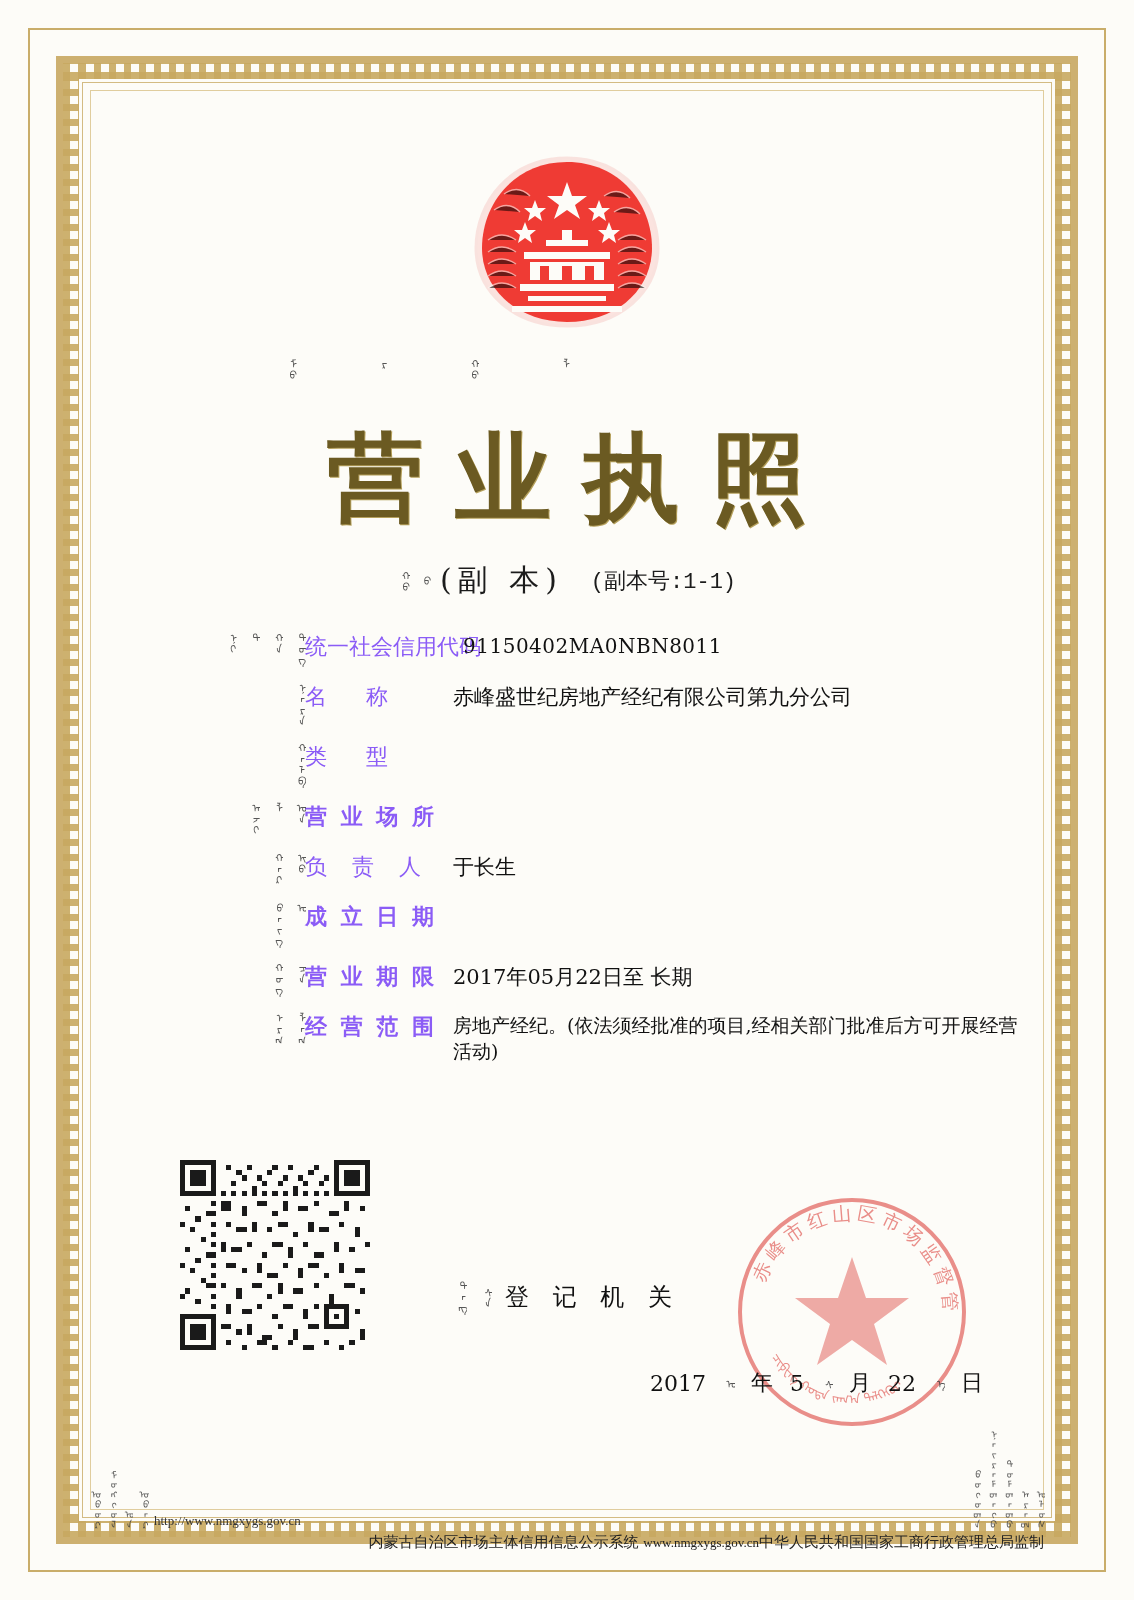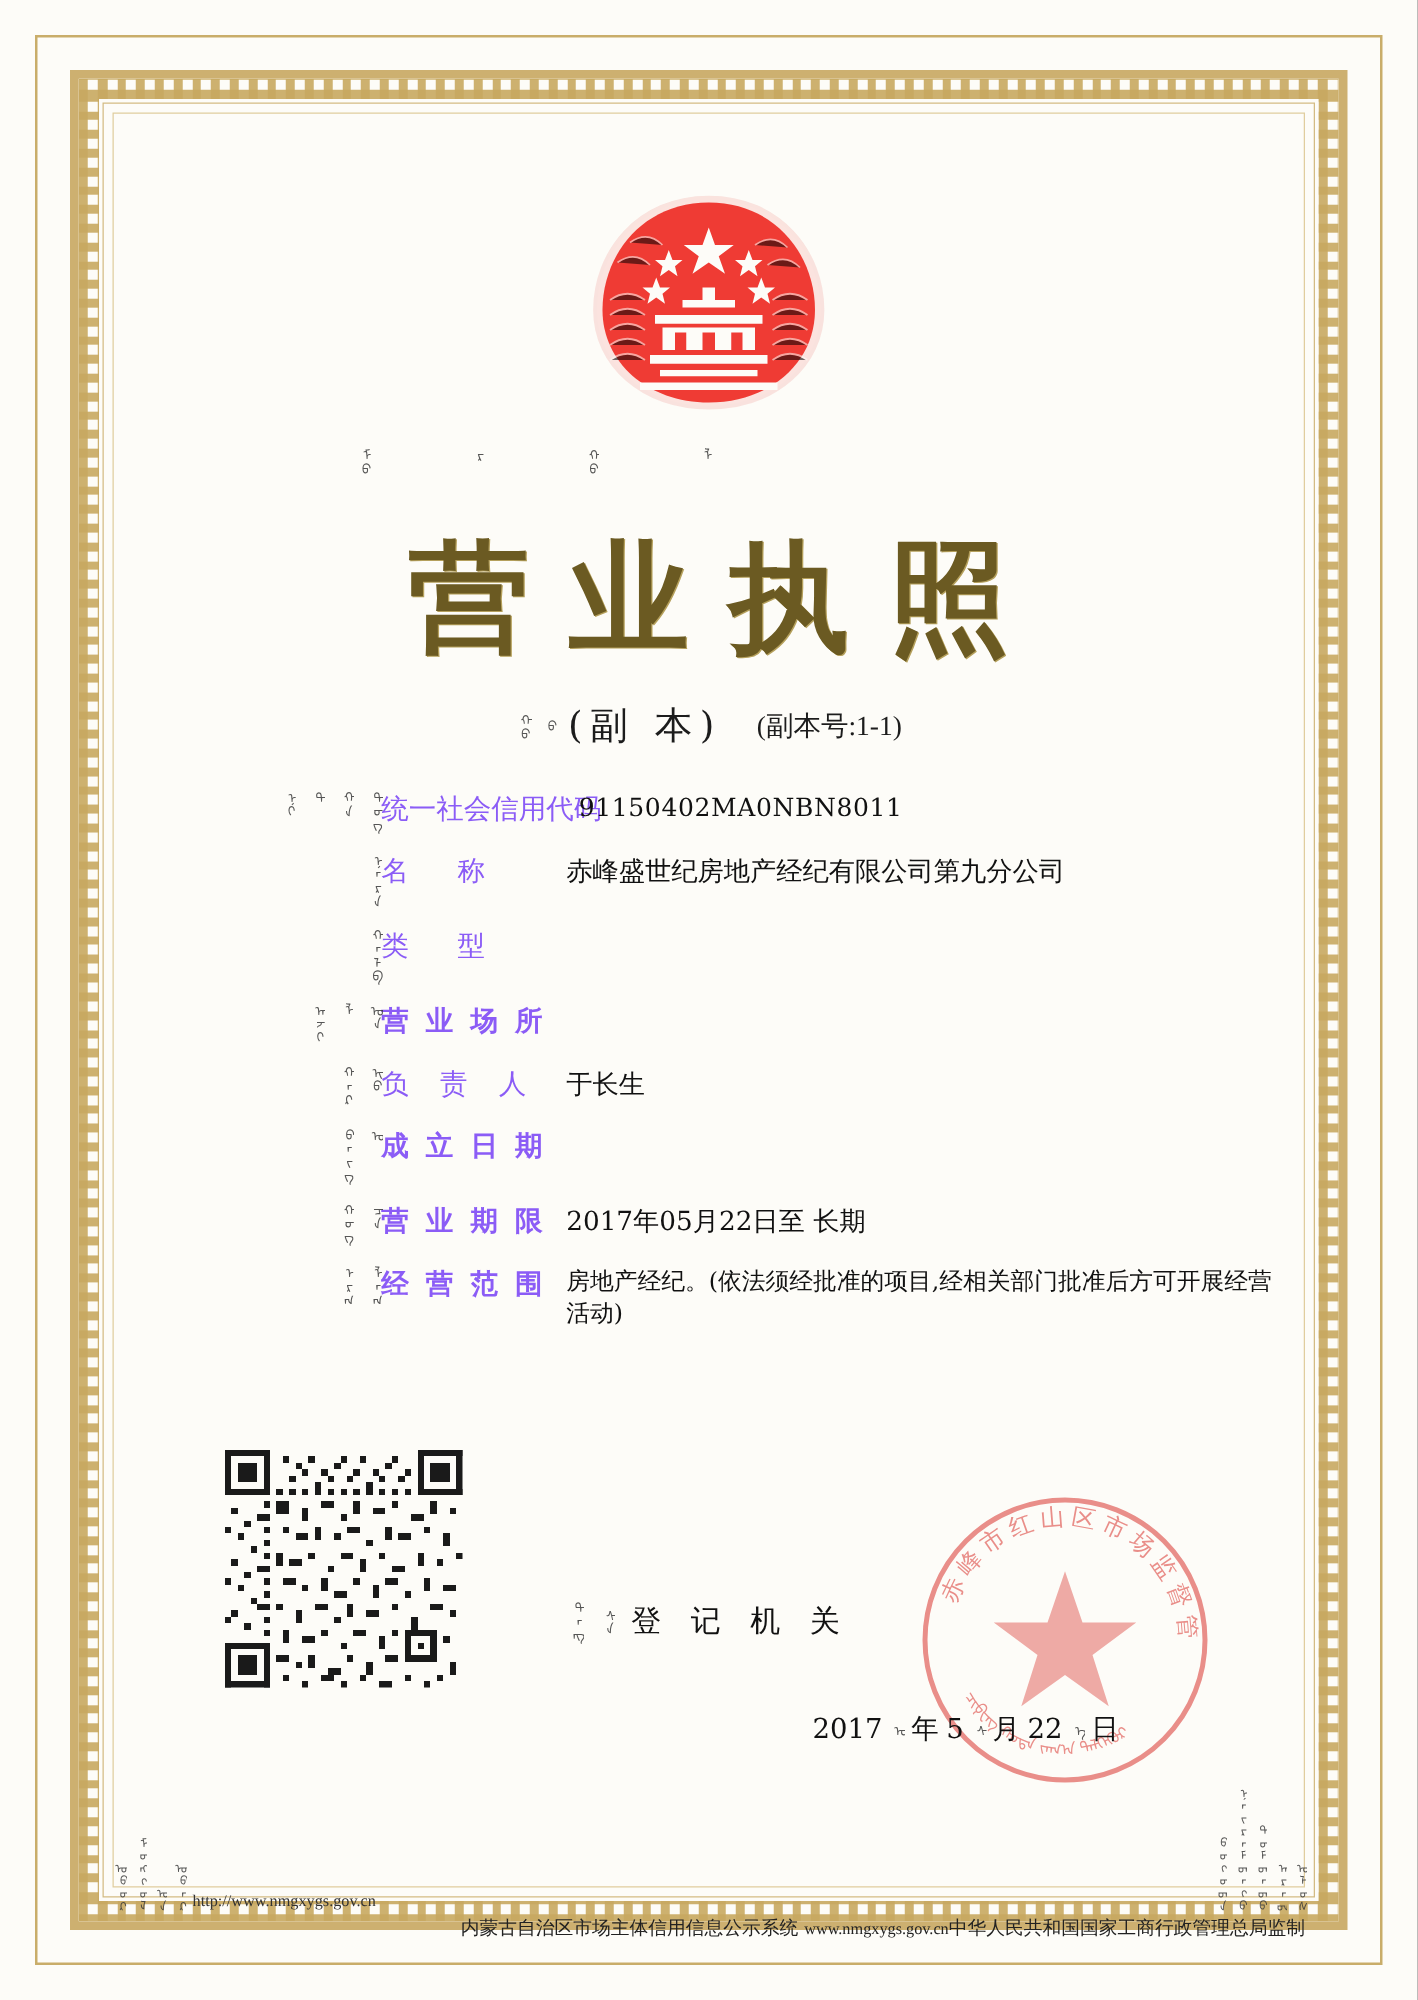--- a/index.html
+++ b/index.html
@@ -115,21 +115,21 @@
     align-items: center;
     gap: 10px;
   }
   .subtitle {
     font-family: "DejaVu Serif", serif;
     font-size: 30px;
     color: #1c1c1c;
     letter-spacing: 6px;
   }
   .subtitle-no {
-    font-family: Liberation Serif, serif;
+    font-family: Liberation Mono, monospace;
     font-size: 22px;
     color: #1c1c1c;
     margin-left: 18px;
   }
 
   
   .fields {
     position: absolute;
     left: 120px;
     top: 630px;
@@ -198,21 +198,21 @@
     font-size: 24px;
     letter-spacing: 8px;
     color: #111;
   }
   .date-line {
     position: absolute;
     left: 650px;
     top: 1368px;
     display: flex;
     align-items: center;
-    gap: 6px;
+    gap: 17px;
     font-family: "DejaVu Serif", serif;
     font-size: 22px;
     color: #111;
   }
 
   
   .seal {
     position: absolute;
     left: 735px;
     top: 1195px;

